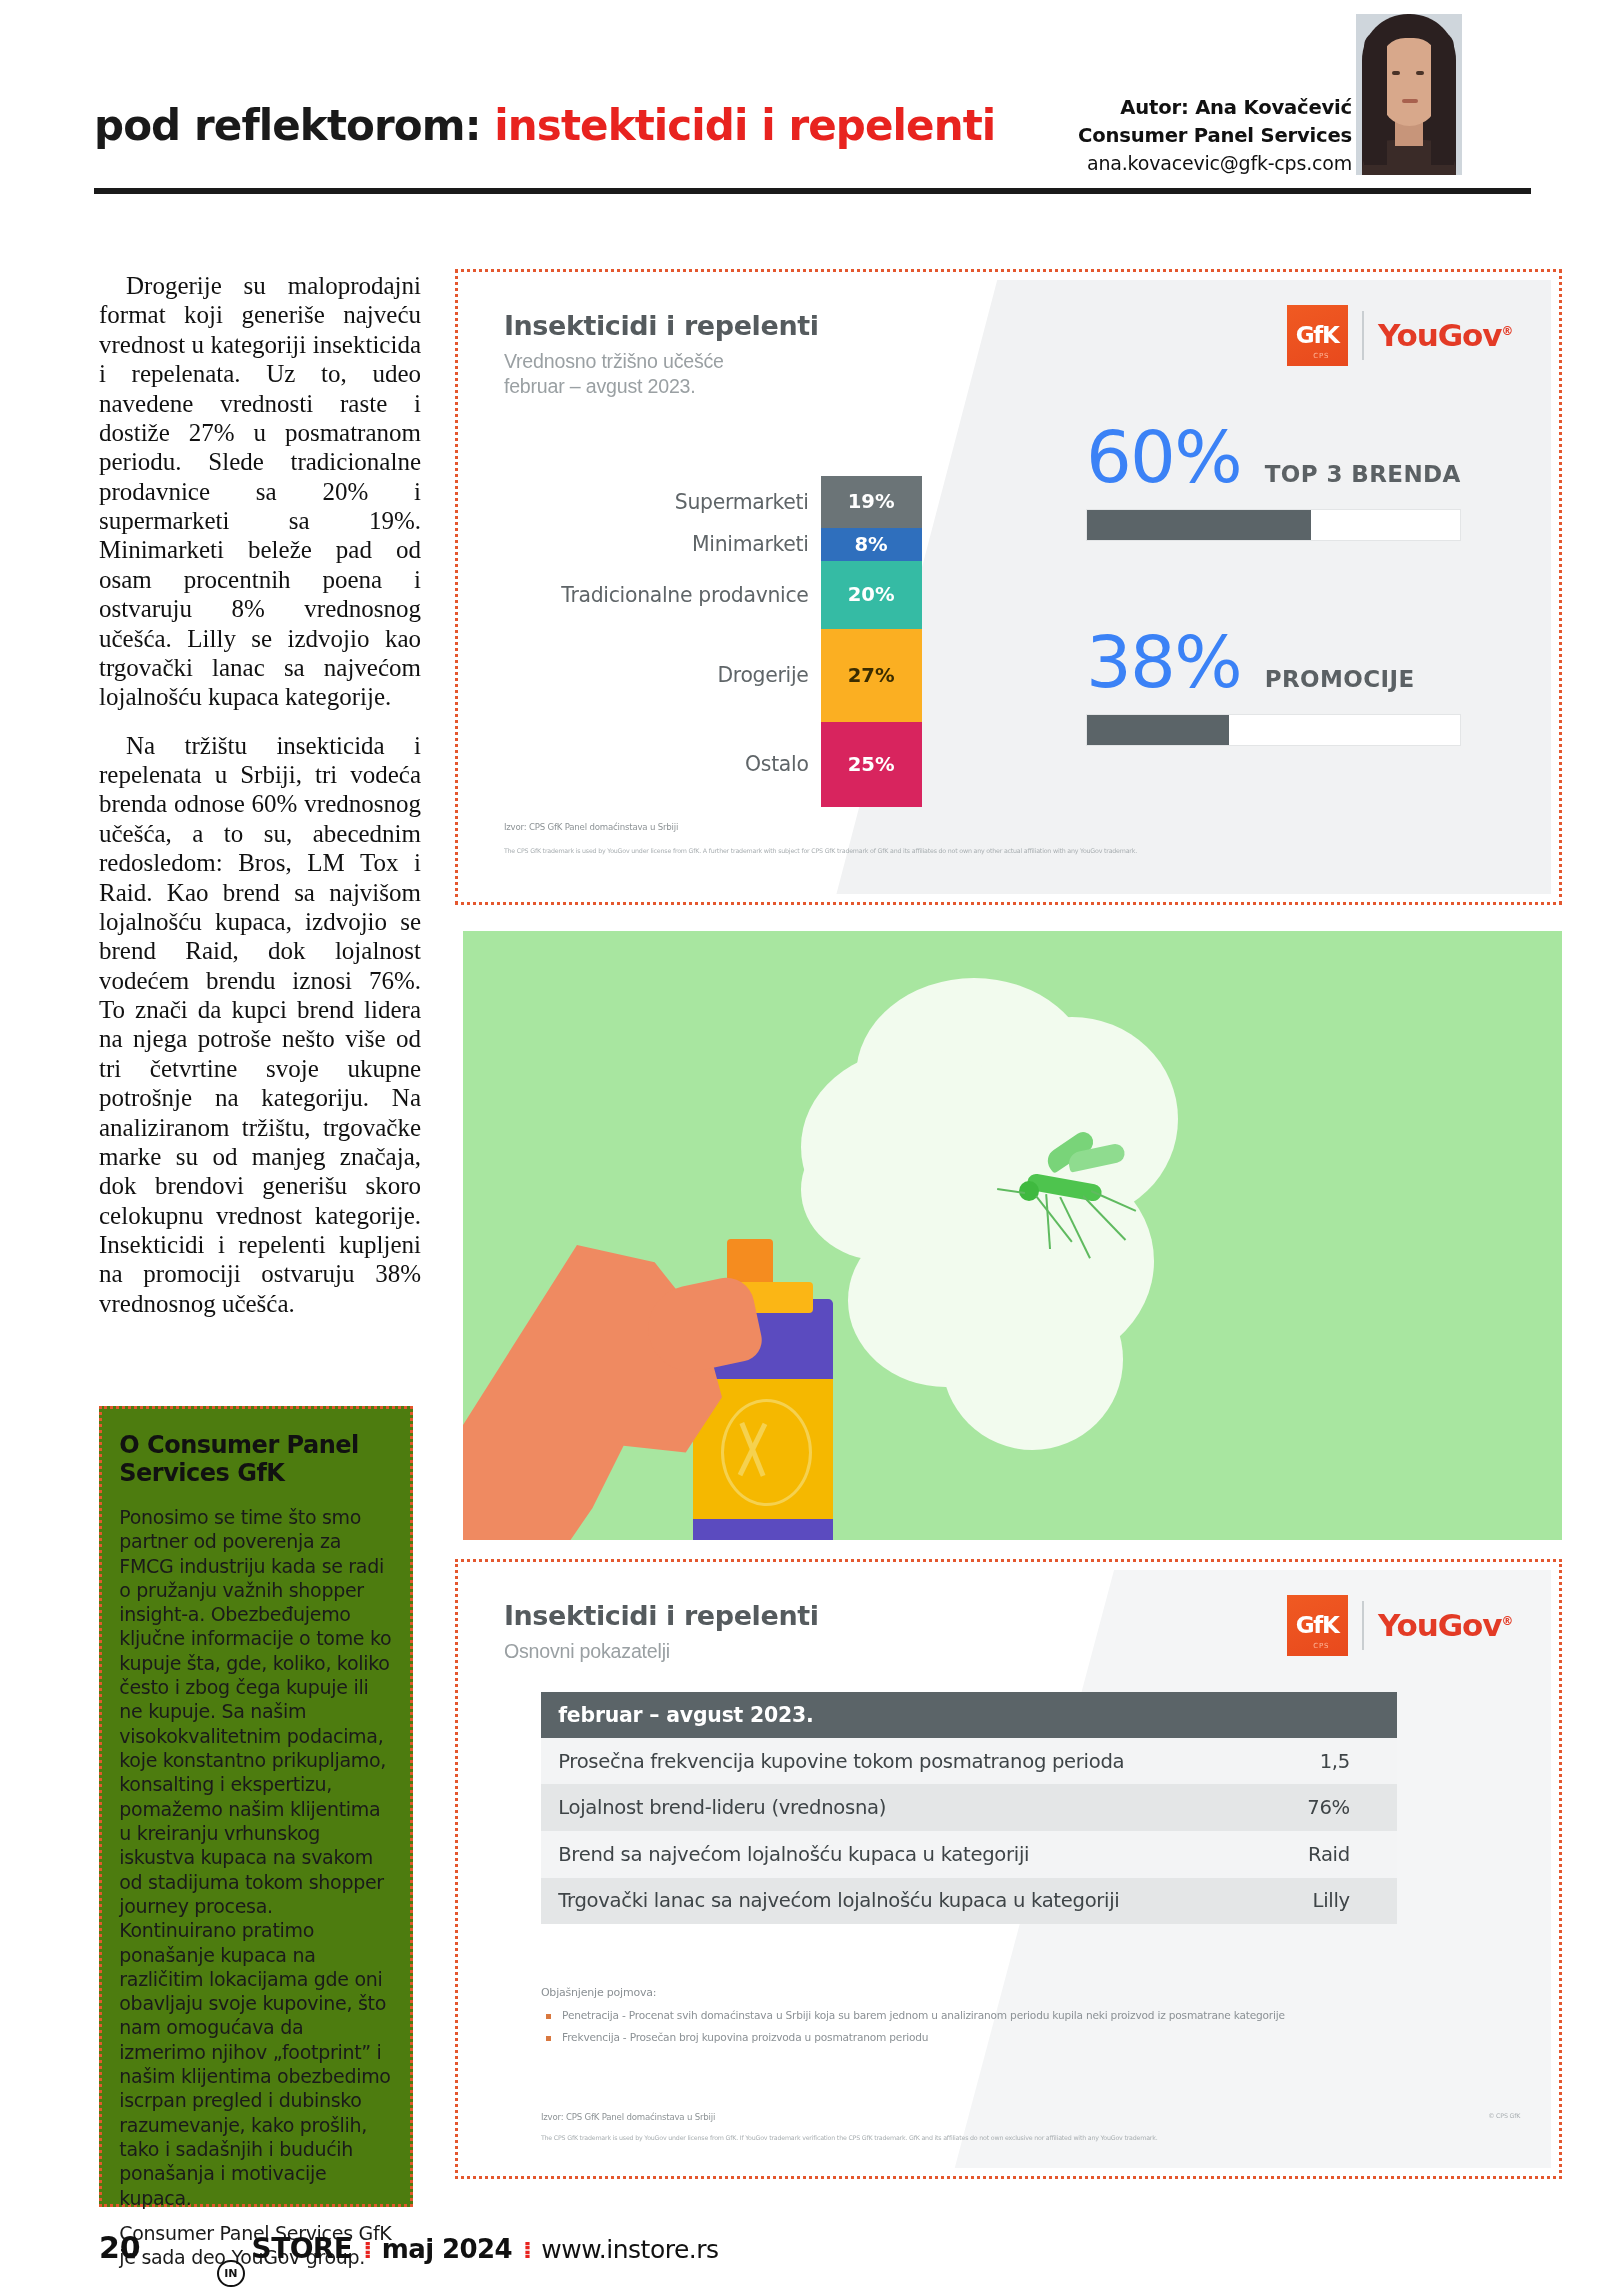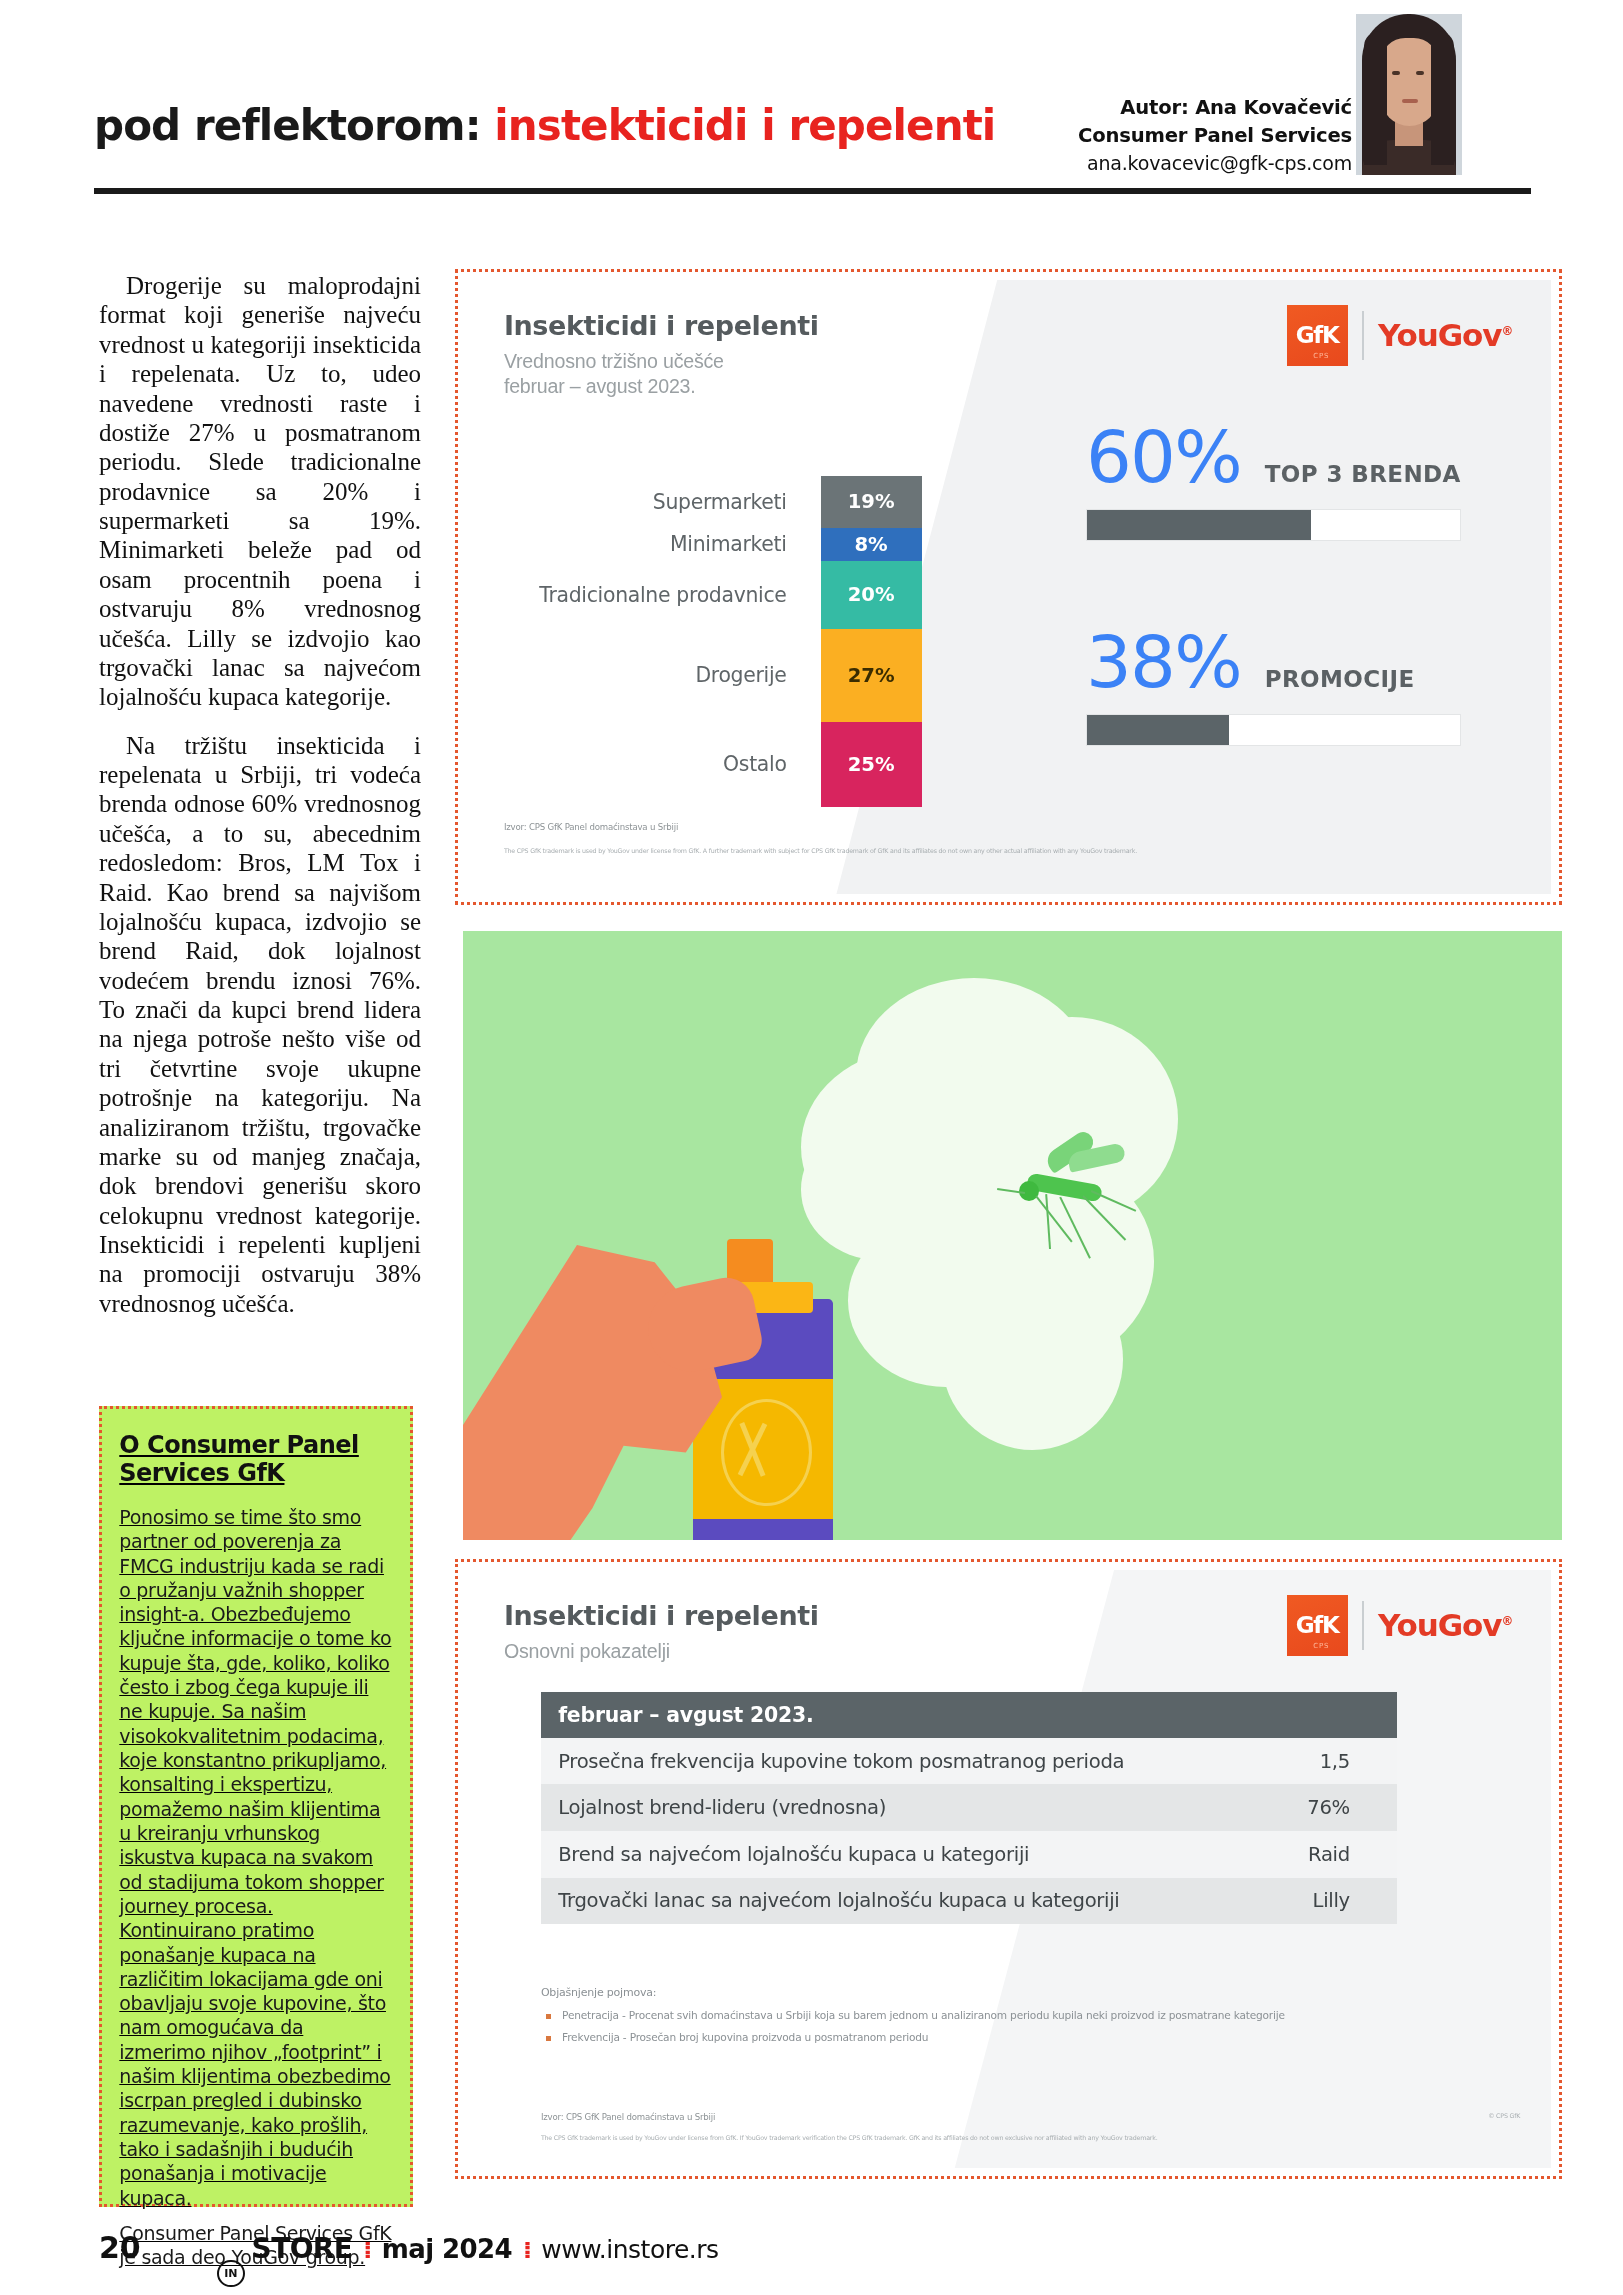--- a/index.html
+++ b/index.html
@@ -126,22 +126,21 @@
   }
 
   
   #sidebar-box {
     position: absolute;
     left: 99px; top: 1406px;
     width: 314px; height: 801px;
     border: 3.9px dotted #e4572e;
     padding: 22px 17.3px 14px 17.3px;
     box-sizing: border-box;
-    background: #bef264;
-    text-decoration: underline;
+    background: #4d7c0f;
   }
   #sidebar-title {
     font-family: "DejaVu Sans", sans-serif;
     font-size: 24px;
     font-weight: bold;
     line-height: 1.18;
     color: #111;
     letter-spacing: -0.5px;
     margin: 0 0 17.3px 0;
   }
@@ -240,21 +239,21 @@
   .chart-row {
     display: flex;
     align-items: center;
     justify-content: flex-end;
   }
   .chart-row .cat-label {
     font-family: "DejaVu Sans", sans-serif;
     font-size: 20.4px;
     color: #5f6568;
     text-align: right;
-    padding-right: 34px;
+    padding-right: 12px;
     letter-spacing: -0.3px;
     white-space: nowrap;
   }
   .chart-row .seg {
     width: 101px;
     display: flex; align-items: center; justify-content: center;
     font-family: "DejaVu Sans", sans-serif;
     font-size: 19.6px;
     font-weight: bold;
     color: #fff;

